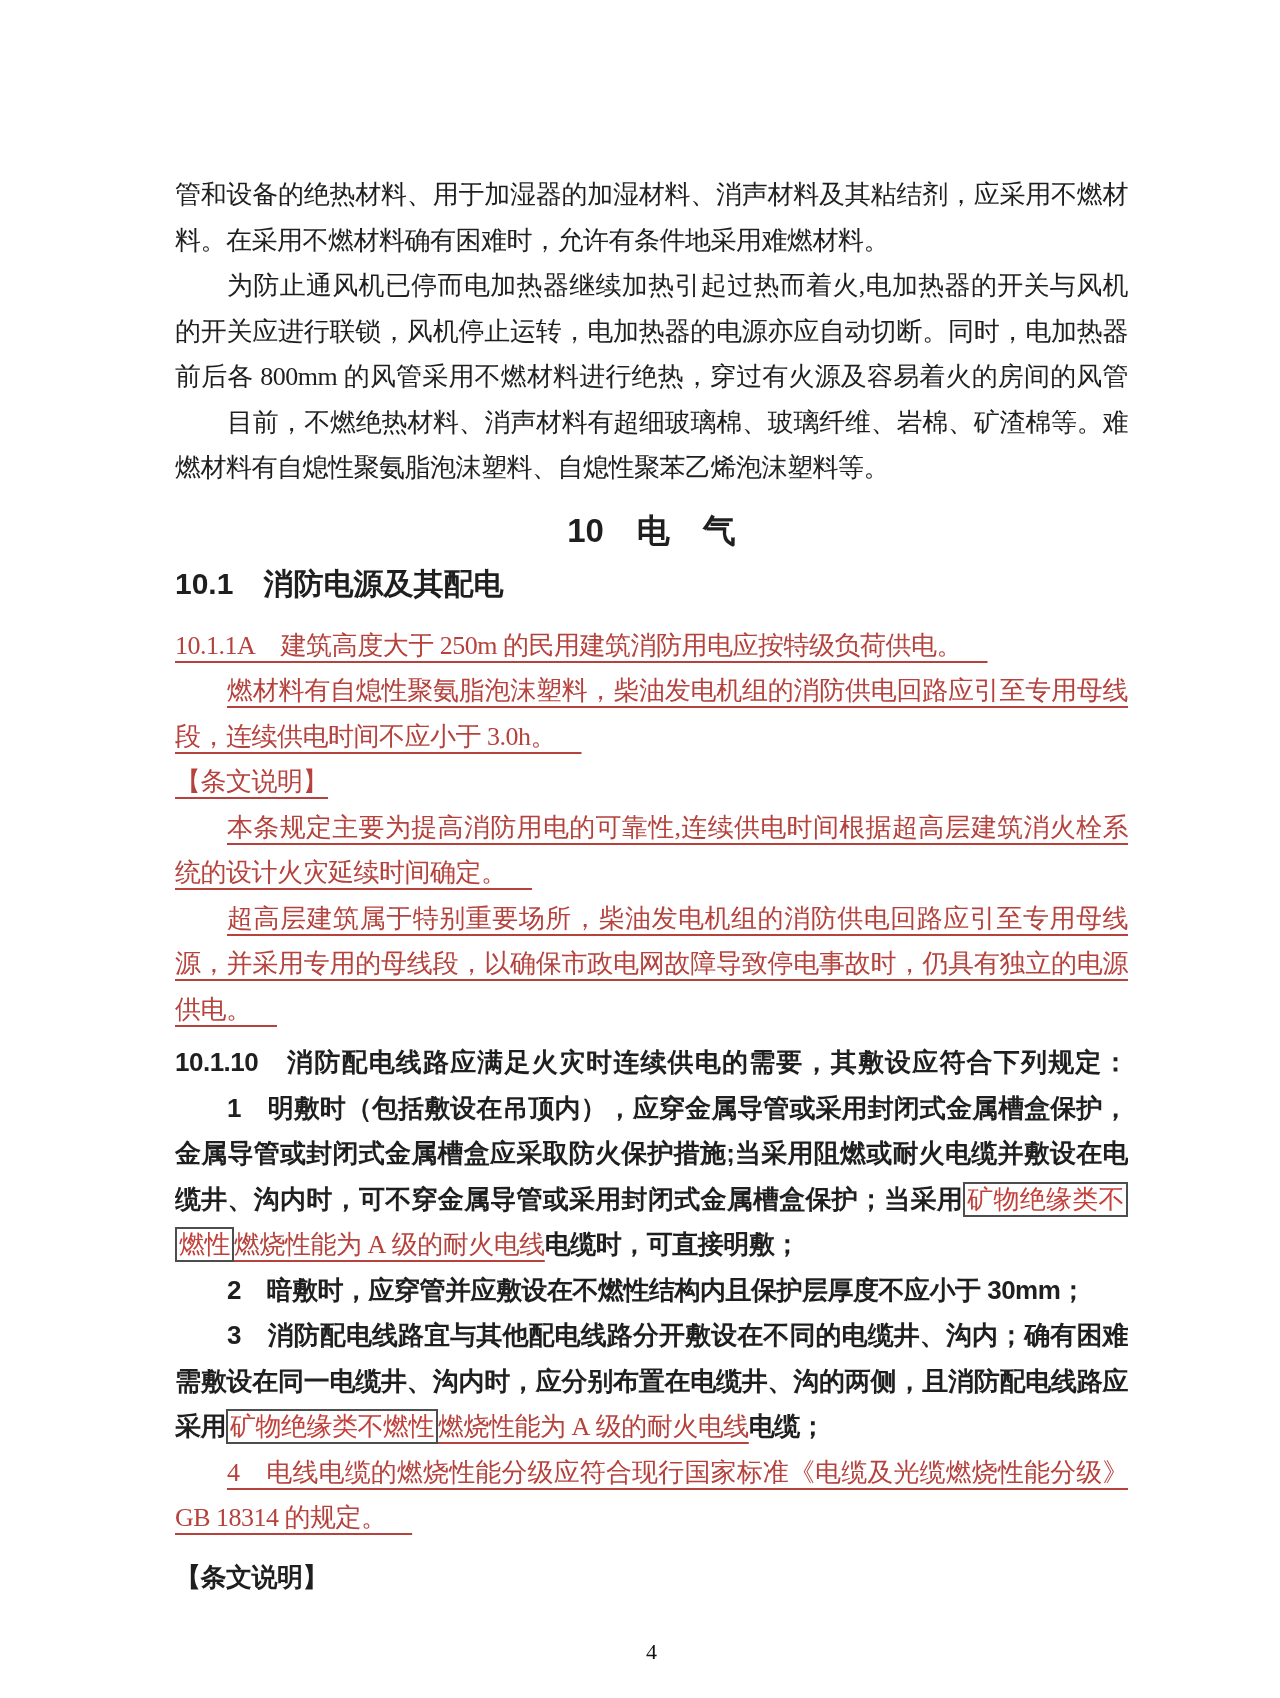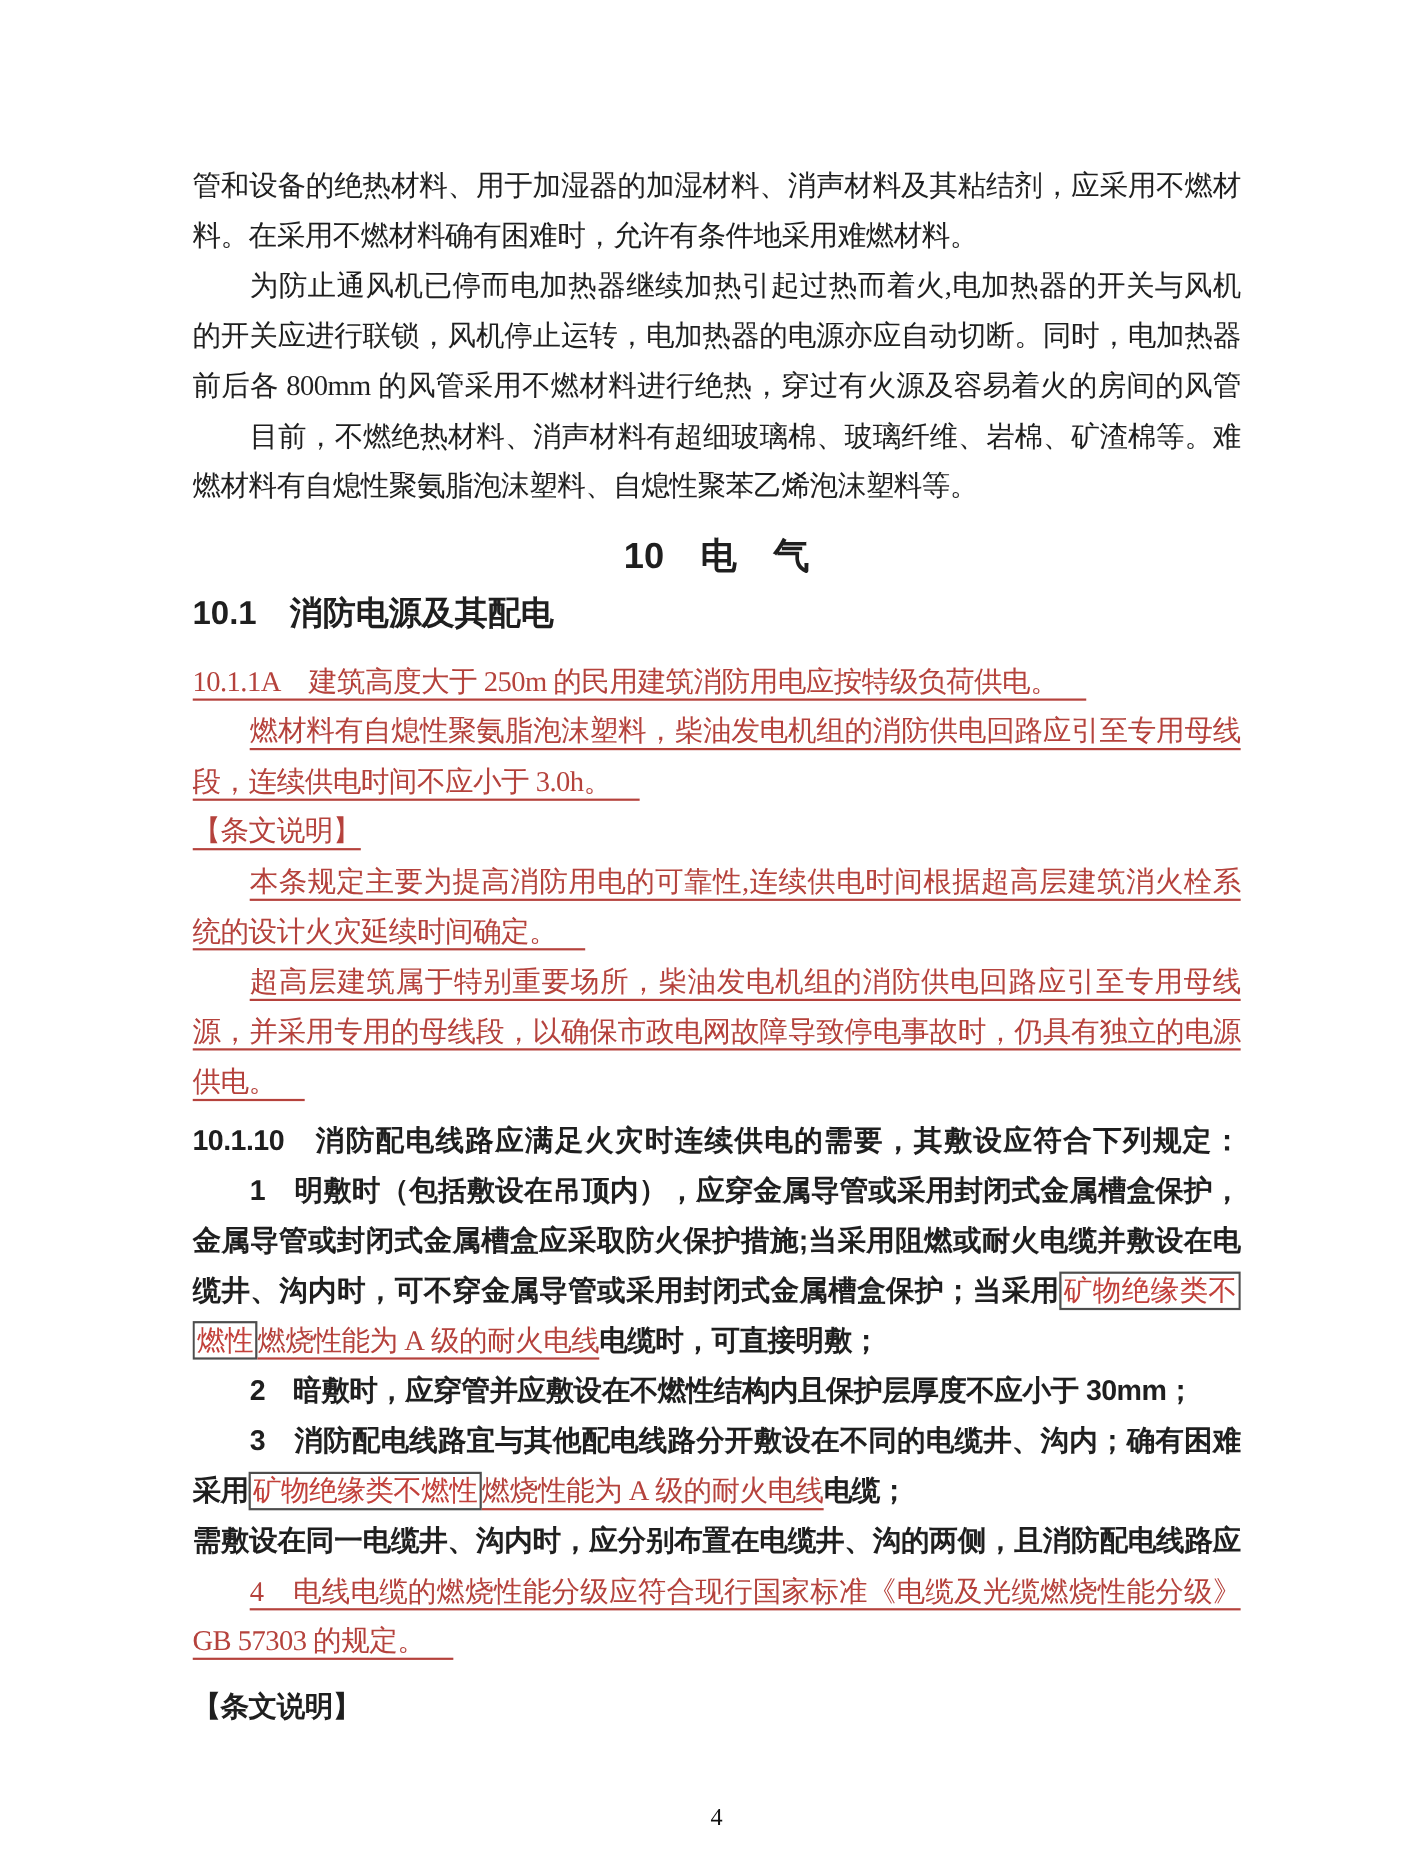--- a/index.html
+++ b/index.html
@@ -1,19 +1,19 @@
 <!DOCTYPE html>
 <html style="--ink: #1f1f1f; --red: #b5423c; --red2: #c2403a; --boxb: #4d4d4d;"><head>
 <meta charset="utf-8">
 <style>
   * { margin:0; padding:0; box-sizing:border-box; }
   html,body { width:1280px; height:1698px; }
   body { background:#ffffff; position:relative; font-kerning:none;
          font-family:"Liberation Serif","DejaVu Serif",serif; }
-  .doc { position:absolute; left:175px; top:146px; width:953px; }
+  .doc { position:absolute; left:175px; top:172px; width:953px; }
   .line { height:45.5px; line-height:45.5px; font-size:26px; letter-spacing:-0.5px;
           color:var(--ink,#1f1f1f); overflow:hidden; white-space:normal; }
   .serif { font-family:"Liberation Serif","DejaVu Serif",serif; font-weight:400; }
   .sans  { font-family:"Liberation Sans","DejaVu Sans",sans-serif; font-weight:600; }
   .j { text-align:justify; text-align-last:justify; }
   .ind { padding-left:52px; }
   .h1 { height:56px; line-height:56px; margin-top:12px; text-align:center;
         font-size:33px; font-weight:700; letter-spacing:0;
         font-family:"Liberation Sans","DejaVu Sans",sans-serif; }
   .h2 { height:50px; line-height:50px; text-align:left;
@@ -57,22 +57,22 @@
     <div class="line serif j ind"><span class="seg-r">超高层建筑属于特别重要场所，柴油发电机组的消防供电回路应引至专用母线</span></div>
     <div class="line serif j"><span class="seg-r">源，并采用专用的母线段，以确保市政电网故障导致停电事故时，仍具有独立的电源</span></div>
     <div class="line serif"><span class="seg-r">供电。　</span></div>
     <div class="line sans j gapB"><span class="seg-s">10.1.10　消防配电线路应满足火灾时连续供电的需要，其敷设应符合下列规定：</span></div>
     <div class="line sans j ind"><span class="seg-s">1　明敷时（包括敷设在吊顶内），应穿金属导管或采用封闭式金属槽盒保护，</span></div>
     <div class="line sans j"><span class="seg-s">金属导管或封闭式金属槽盒应采取防火保护措施;当采用阻燃或耐火电缆并敷设在电</span></div>
     <div class="line sans j"><span class="seg-s">缆井、沟内时，可不穿金属导管或采用封闭式金属槽盒保护；当采用</span><span class="seg-rb">矿物绝缘类不</span></div>
     <div class="line sans"><span class="seg-rb">燃性</span><span class="seg-r">燃烧性能为 A 级的耐火电线</span><span class="seg-s">电缆时，可直接明敷；</span></div>
     <div class="line sans ind"><span class="seg-s">2　暗敷时，应穿管并应敷设在不燃性结构内且保护层厚度不应小于 30mm；</span></div>
     <div class="line sans j ind"><span class="seg-s">3　消防配电线路宜与其他配电线路分开敷设在不同的电缆井、沟内；确有困难</span></div>
+    <div class="line sans j"><span class="seg-s">需敷设在同一电缆井、沟内时，应分别布置在电缆井、沟的两侧，且消防配电线路应</span></div>
     <div class="line sans"><span class="seg-s">采用</span><span class="seg-rb">矿物绝缘类不燃性</span><span class="seg-r">燃烧性能为 A 级的耐火电线</span><span class="seg-s">电缆；</span></div>
-    <div class="line sans j"><span class="seg-s">需敷设在同一电缆井、沟内时，应分别布置在电缆井、沟的两侧，且消防配电线路应</span></div>
     <div class="line serif j ind"><span class="seg-r">4　电线电缆的燃烧性能分级应符合现行国家标准《电缆及光缆燃烧性能分级》</span></div>
-    <div class="line serif"><span class="seg-r">GB 57303 的规定。　</span></div>
+    <div class="line serif"><span class="seg-r">GB 18314 的规定。　</span></div>
     <div class="line sans gapC"><span class="seg-s">【条文说明】</span></div>
   </div>
 
 <div class="footer">
   <span>4</span>
 </div>
 
 </body></html>

